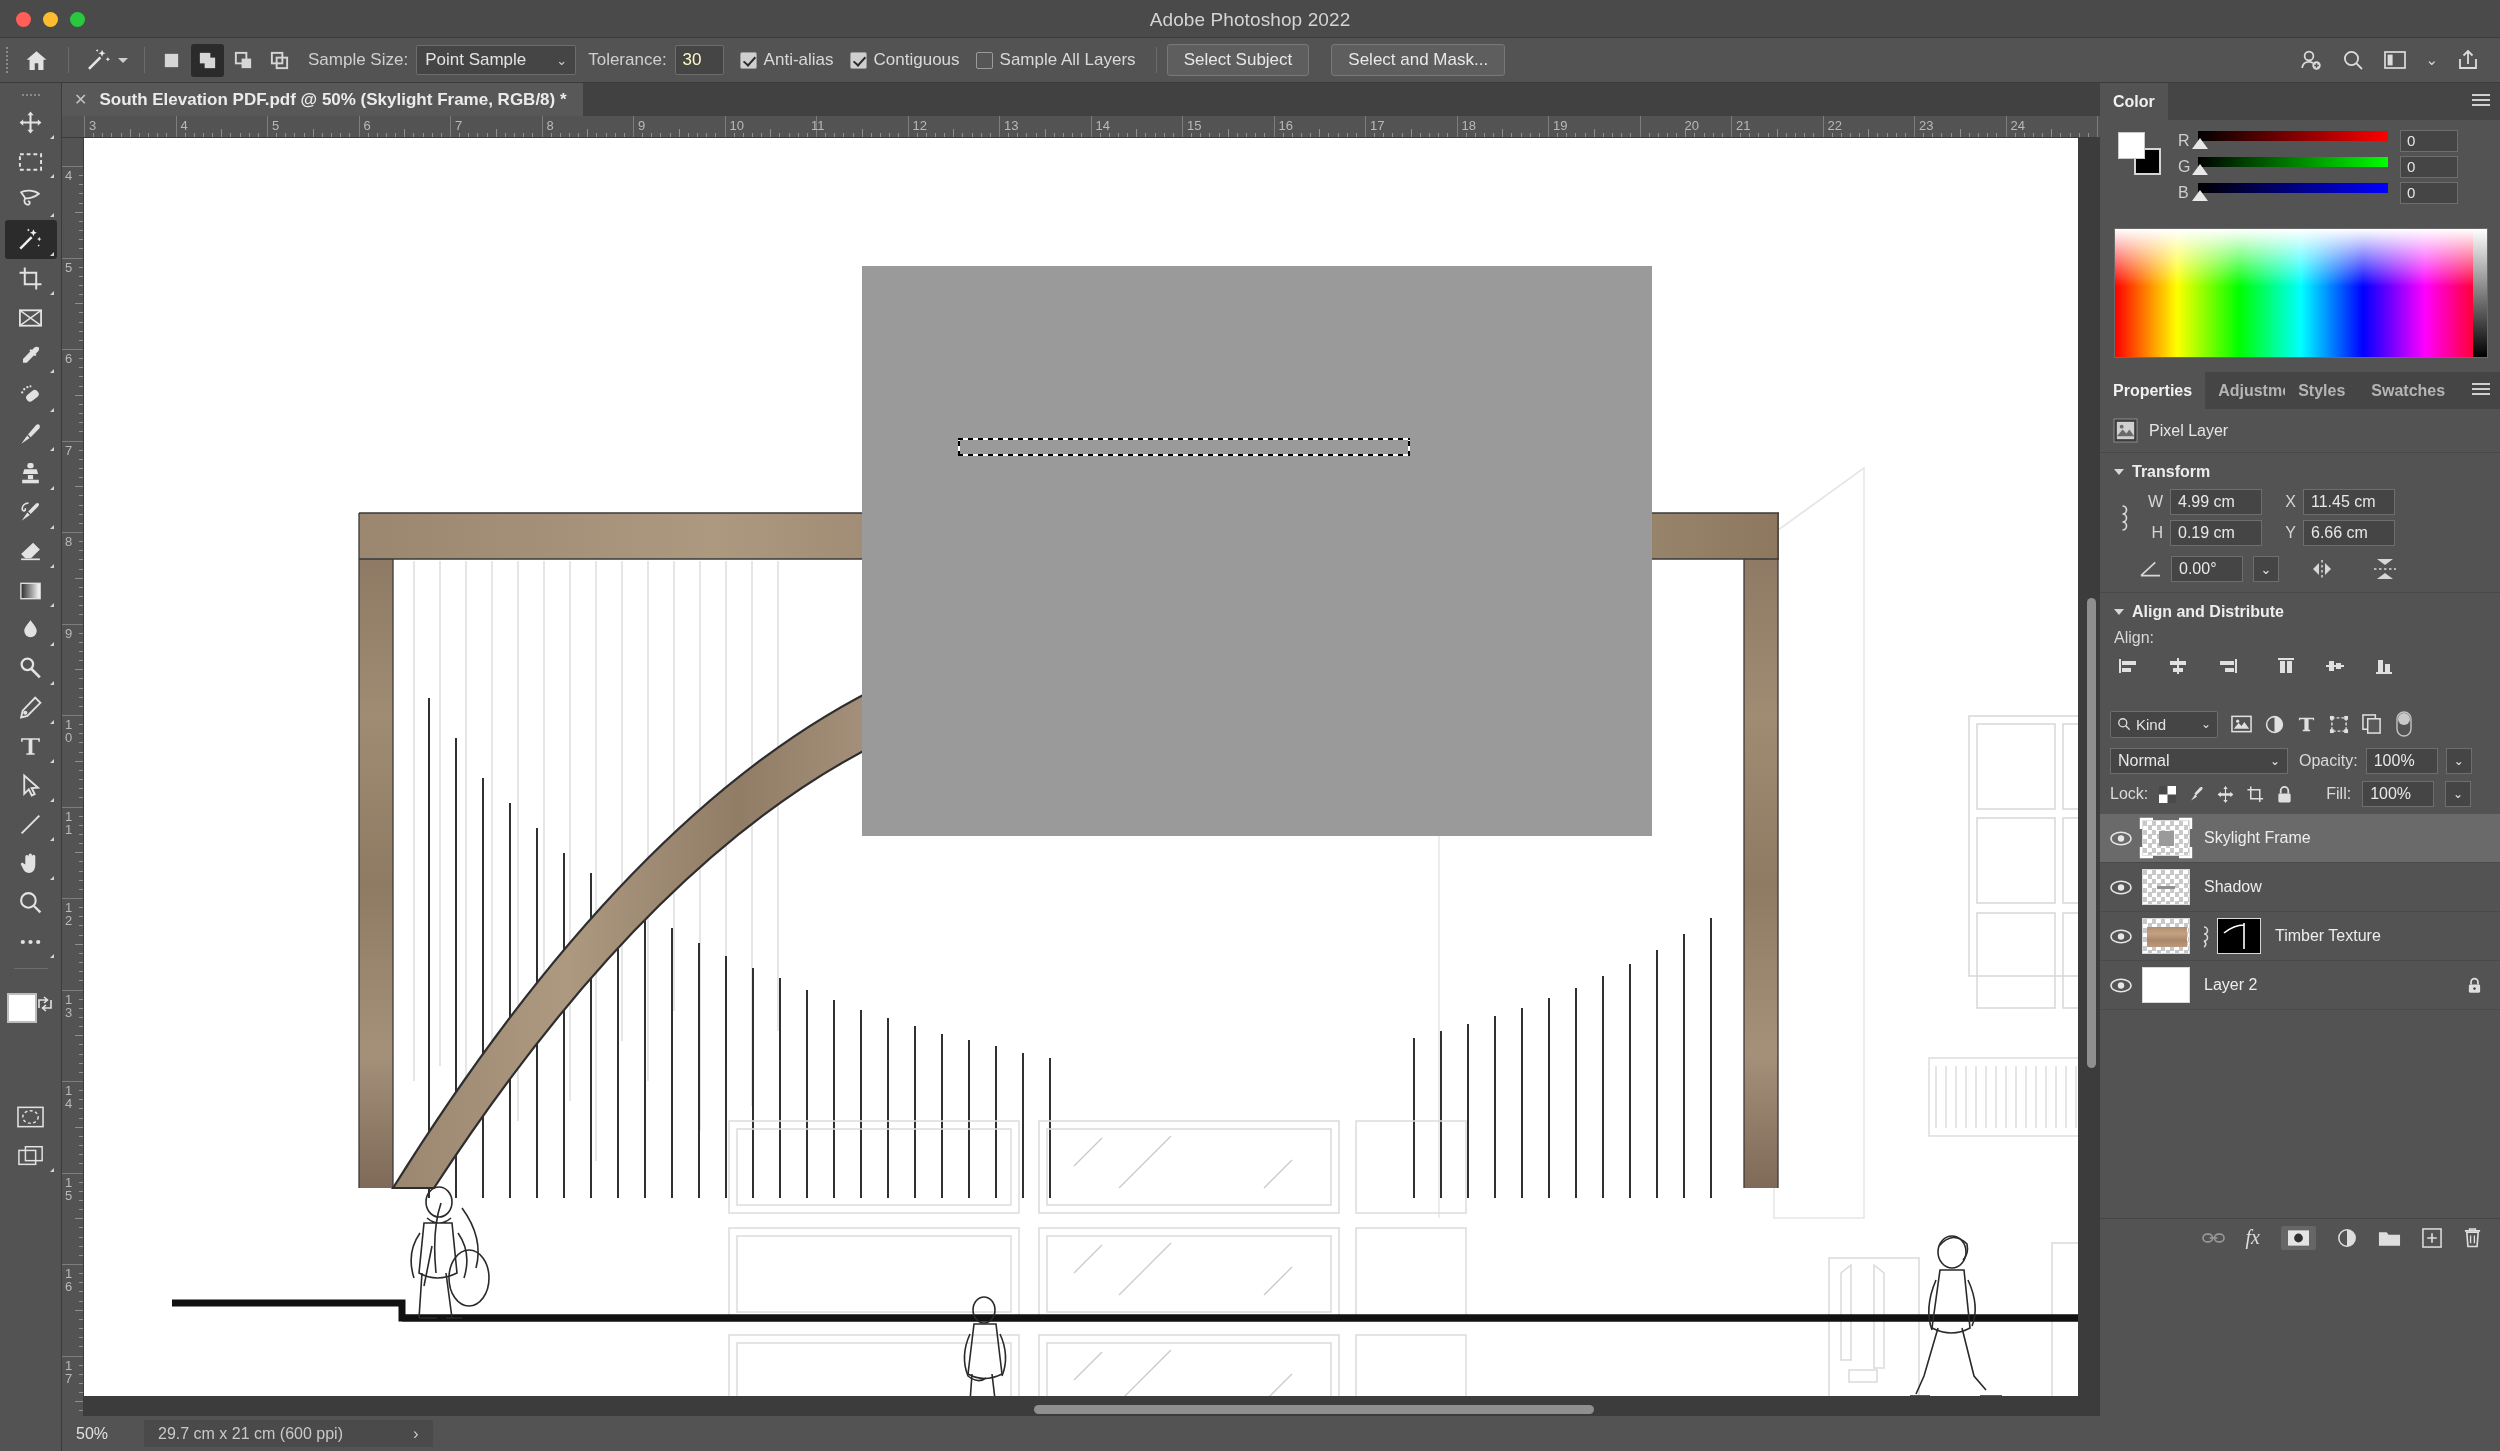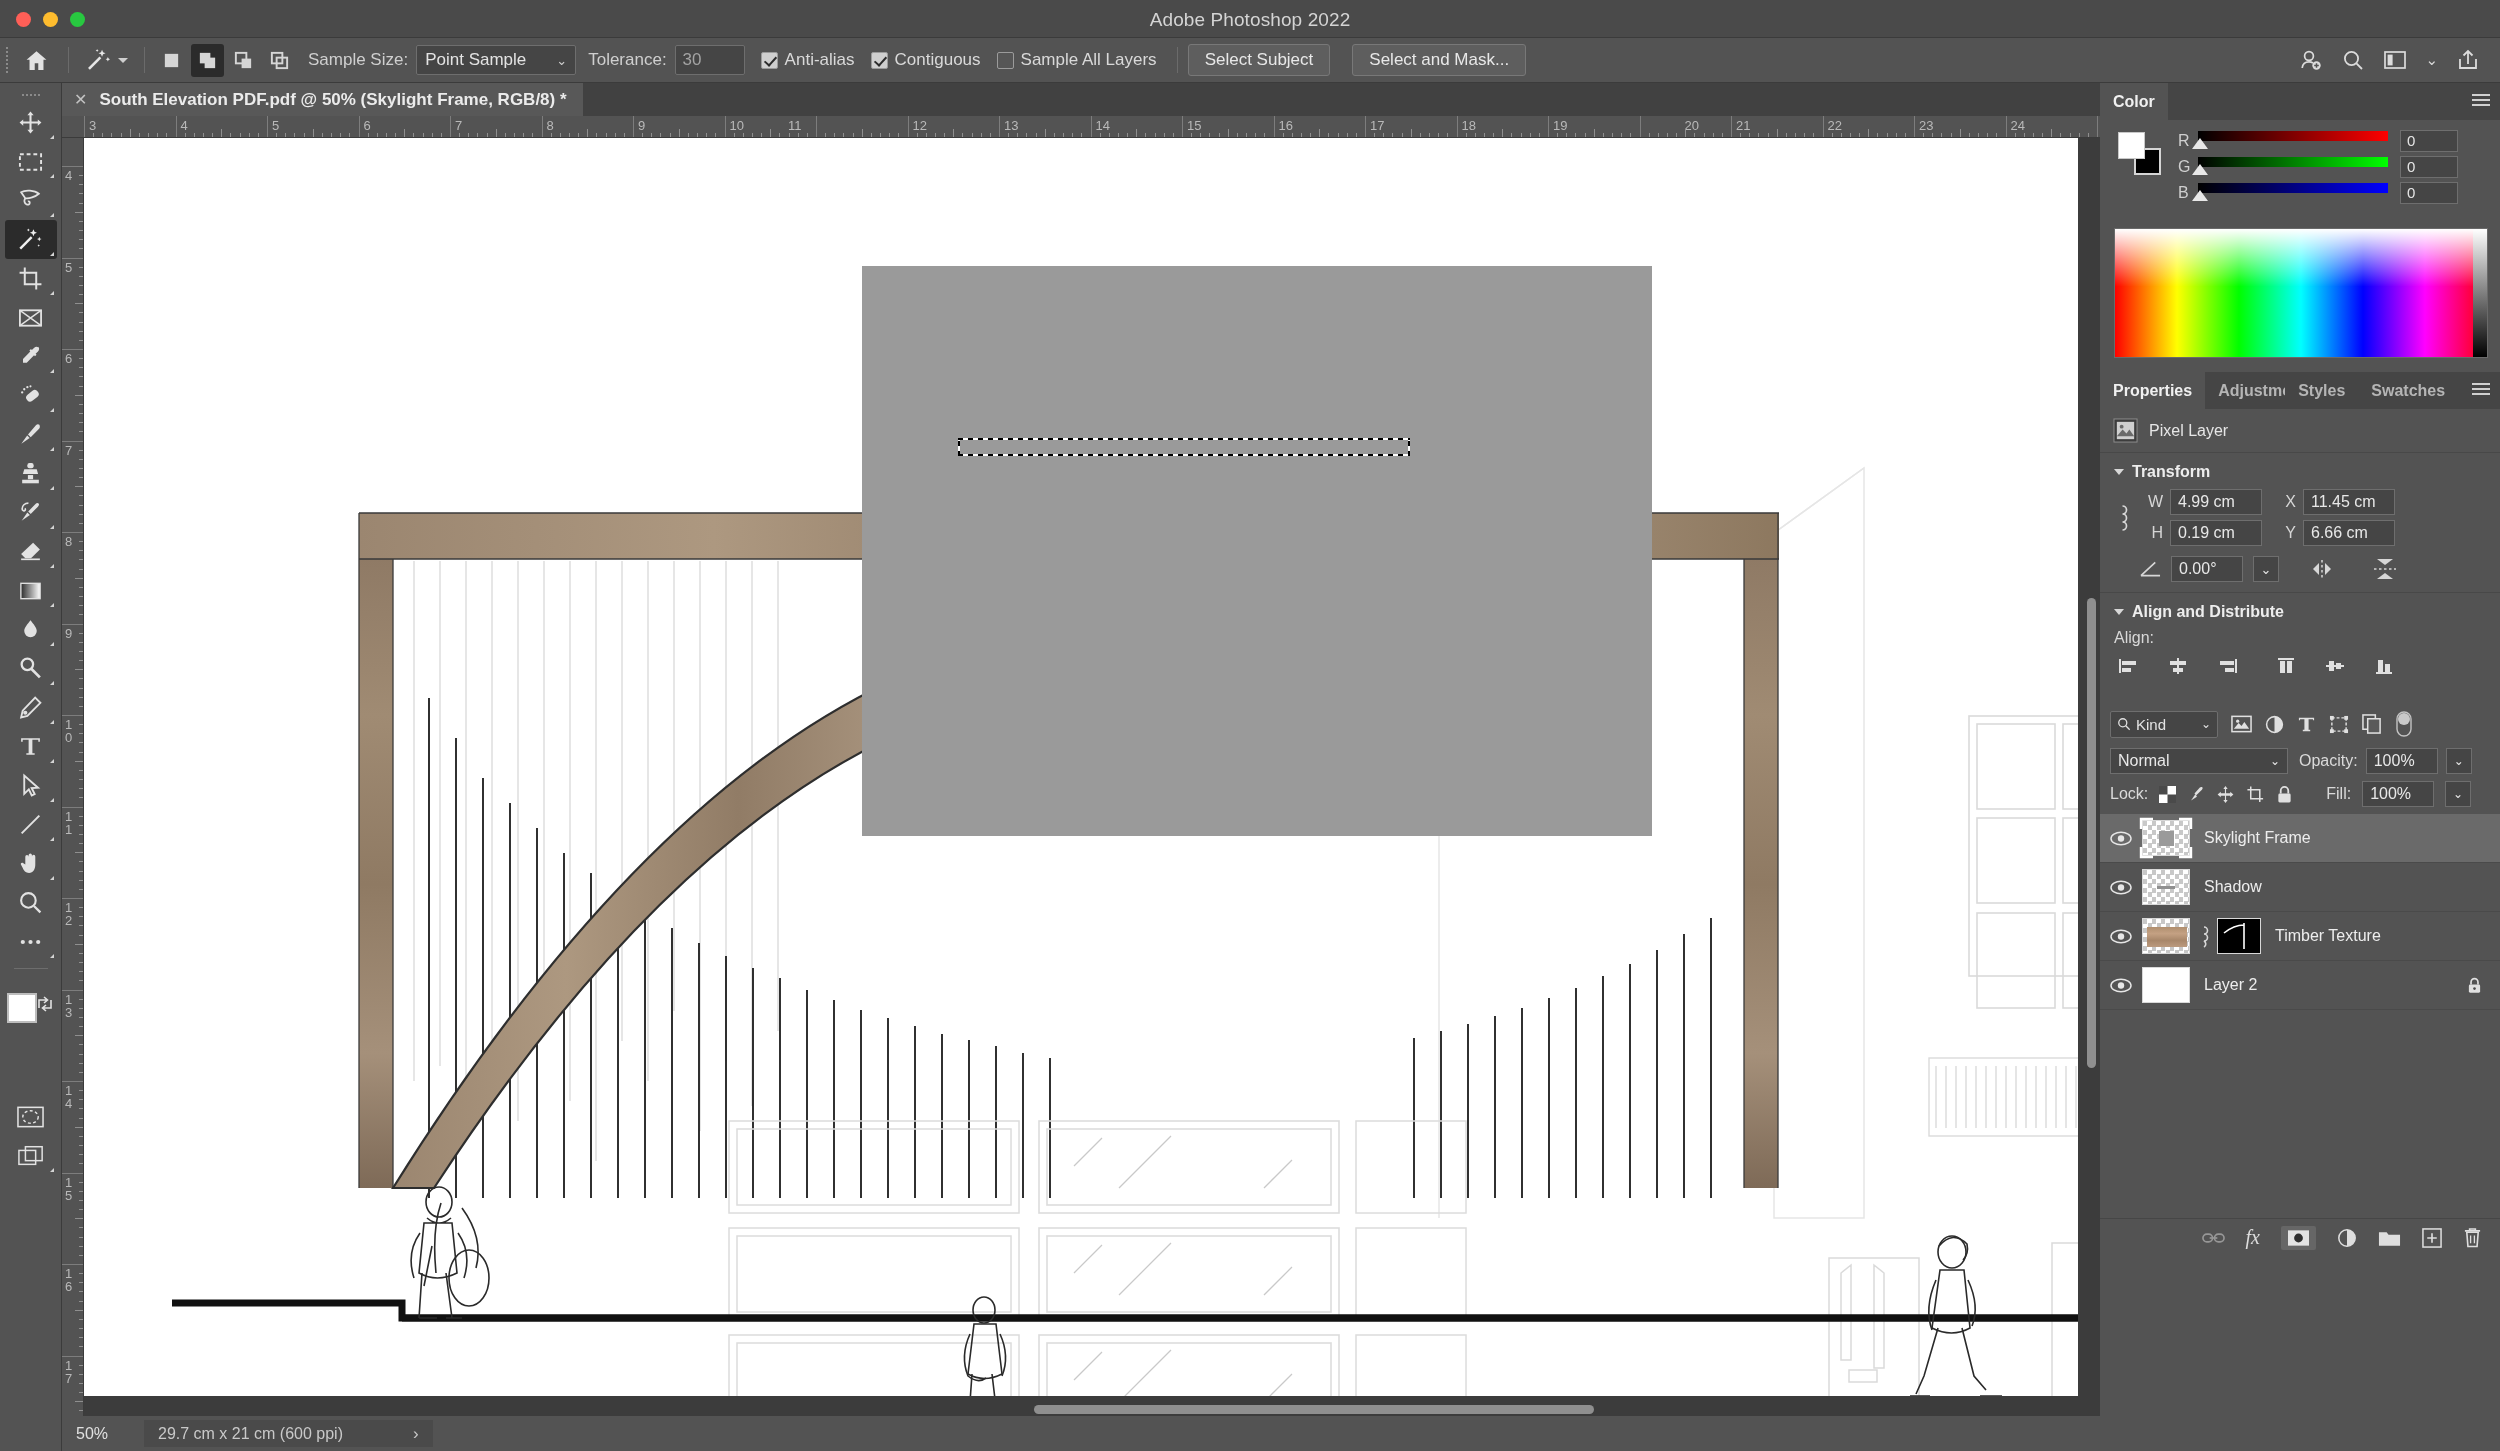--- a/index.html
+++ b/index.html
@@ -27,22 +27,22 @@
   .caret { width:0;height:0;border-left:5px solid transparent;border-right:5px solid transparent;
      border-top:5px solid #cfcfcf; }
   .selmode { display:flex; align-items:center; gap:3px; }
   .selmode .sm { width:33px; height:33px; display:flex; align-items:center; justify-content:center;
      border-radius:3px; }
   .selmode .sm.active { background:#2b2b2b; }
   .olabel { color:#cfcfcf; font-size:17px; margin:0 8px 0 12px; white-space:nowrap;}
   .select-box { background:#454545; border:1px solid #6e6e6e; height:30px; border-radius:2px;
      color:#e3e3e3; font-size:17px; display:flex; align-items:center; padding:0 8px; position:relative;}
   .select-box .chev { position:absolute; right:8px; color:#d0d0d0; font-size:13px; }
-  .num-box { background:#454545; border:1px solid #6e6e6e; height:30px; width:70px; border-radius:2px;
-     color:#a3a3a3; font-size:17px; display:flex; align-items:center; padding:0 7px; }
+  .num-box { background:#454545; border:1px solid #6e6e6e; height:30px; width:49px; border-radius:2px;
+     color:#fef9c3; font-size:17px; display:flex; align-items:center; padding:0 7px; }
   .cbox { display:flex; align-items:center; gap:7px; margin-left:16px; }
   .chk { width:17px;height:17px;border:1px solid #9b9b9b; background:#cfcfcf; border-radius:2px;
      position:relative; }
   .chk.off { background:#565656; }
   .chk.on::after { content:""; position:absolute; left:5px; top:1px; width:5px; height:10px;
      border:solid #2b2b2b; border-width:0 2px 2px 0; transform:rotate(42deg); }
   .cbox span { color:#d9d9d9; font-size:17px; white-space:nowrap; }
   .pbtn { background:#5e5e5e; border:1px solid #787878; border-radius:3px; height:32px;
      color:#e8e8e8; font-size:17px; display:flex; align-items:center; padding:0 16px; white-space:nowrap;}
   .right-icons { margin-left:auto; display:flex; align-items:center; gap:18px; padding-right:20px; }
@@ -579,21 +579,21 @@
       <div class="rtick" style="left: 671.65px; height: 4px;"></div>
       <div class="rtick" style="left: 680.8px; height: 4px;"></div>
       <div class="rtick" style="left: 689.95px; height: 4px;"></div>
       <div class="rtick" style="left: 699.1px; height: 4px;"></div>
       <div class="rtick" style="left: 708.25px; height: 8px;"></div>
       <div class="rtick" style="left: 717.4px; height: 4px;"></div>
       <div class="rtick" style="left: 726.55px; height: 4px;"></div>
       <div class="rtick" style="left: 735.7px; height: 4px;"></div>
       <div class="rtick" style="left: 744.85px; height: 4px;"></div>
       <div class="rtickM" style="left: 754px;"></div>
-      <div class="rnum" style="left: 726px;">11</div>
+      <div class="rnum" style="left: 749px;">11</div>
       <div class="rtick" style="left: 763.15px; height: 4px;"></div>
       <div class="rtick" style="left: 772.3px; height: 4px;"></div>
       <div class="rtick" style="left: 781.45px; height: 4px;"></div>
       <div class="rtick" style="left: 790.6px; height: 4px;"></div>
       <div class="rtick" style="left: 799.75px; height: 8px;"></div>
       <div class="rtick" style="left: 808.9px; height: 4px;"></div>
       <div class="rtick" style="left: 818.05px; height: 4px;"></div>
       <div class="rtick" style="left: 827.2px; height: 4px;"></div>
       <div class="rtick" style="left: 836.35px; height: 4px;"></div>
       <div class="rtickM" style="left: 845.5px;"></div>

